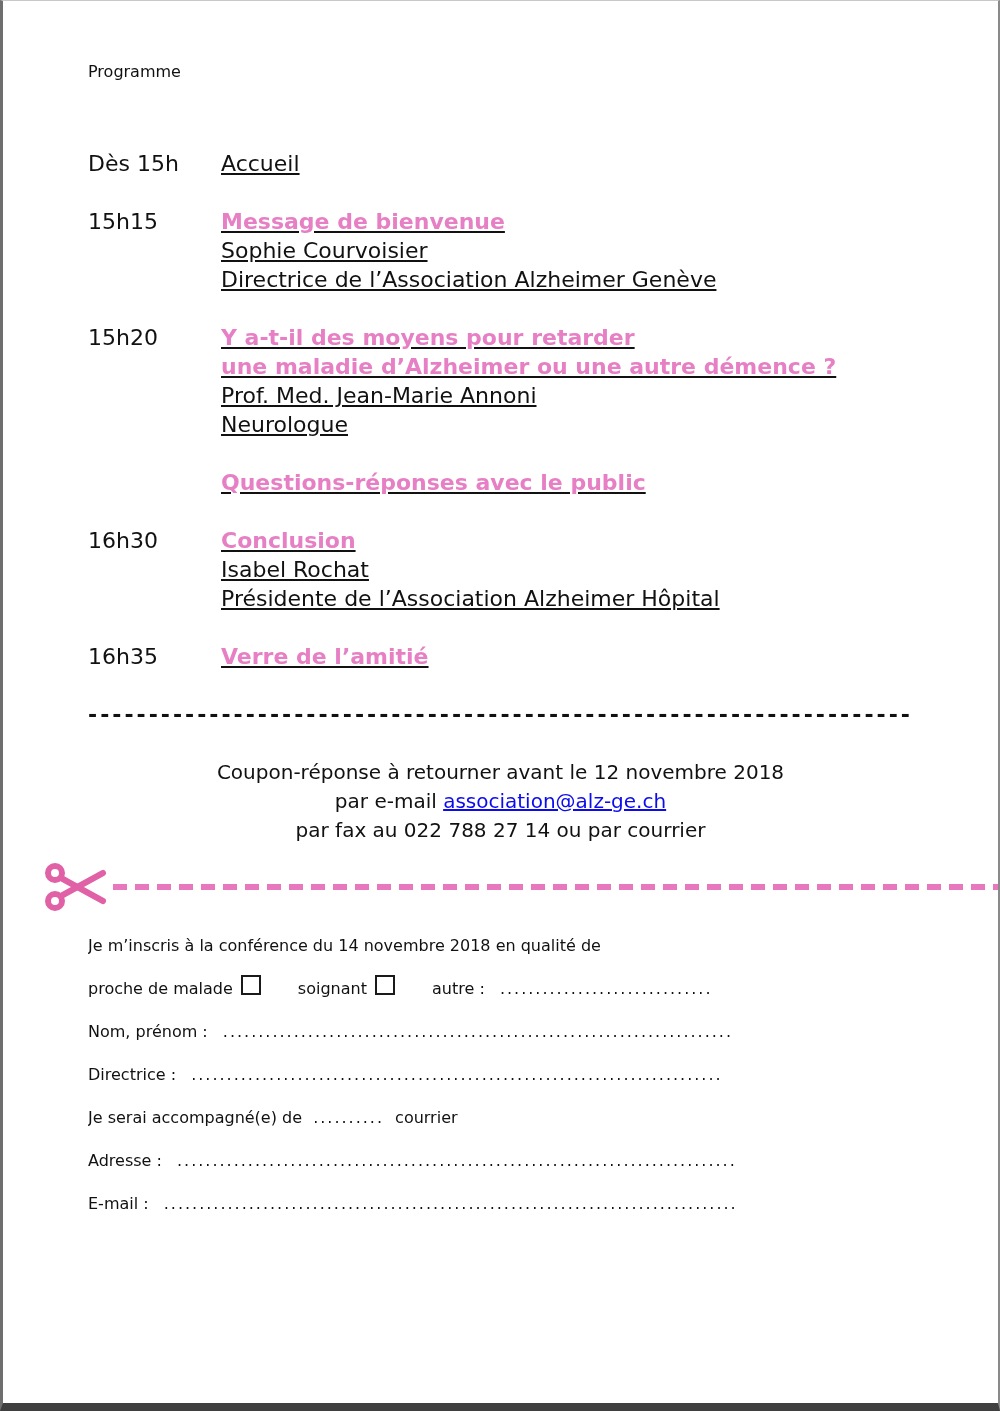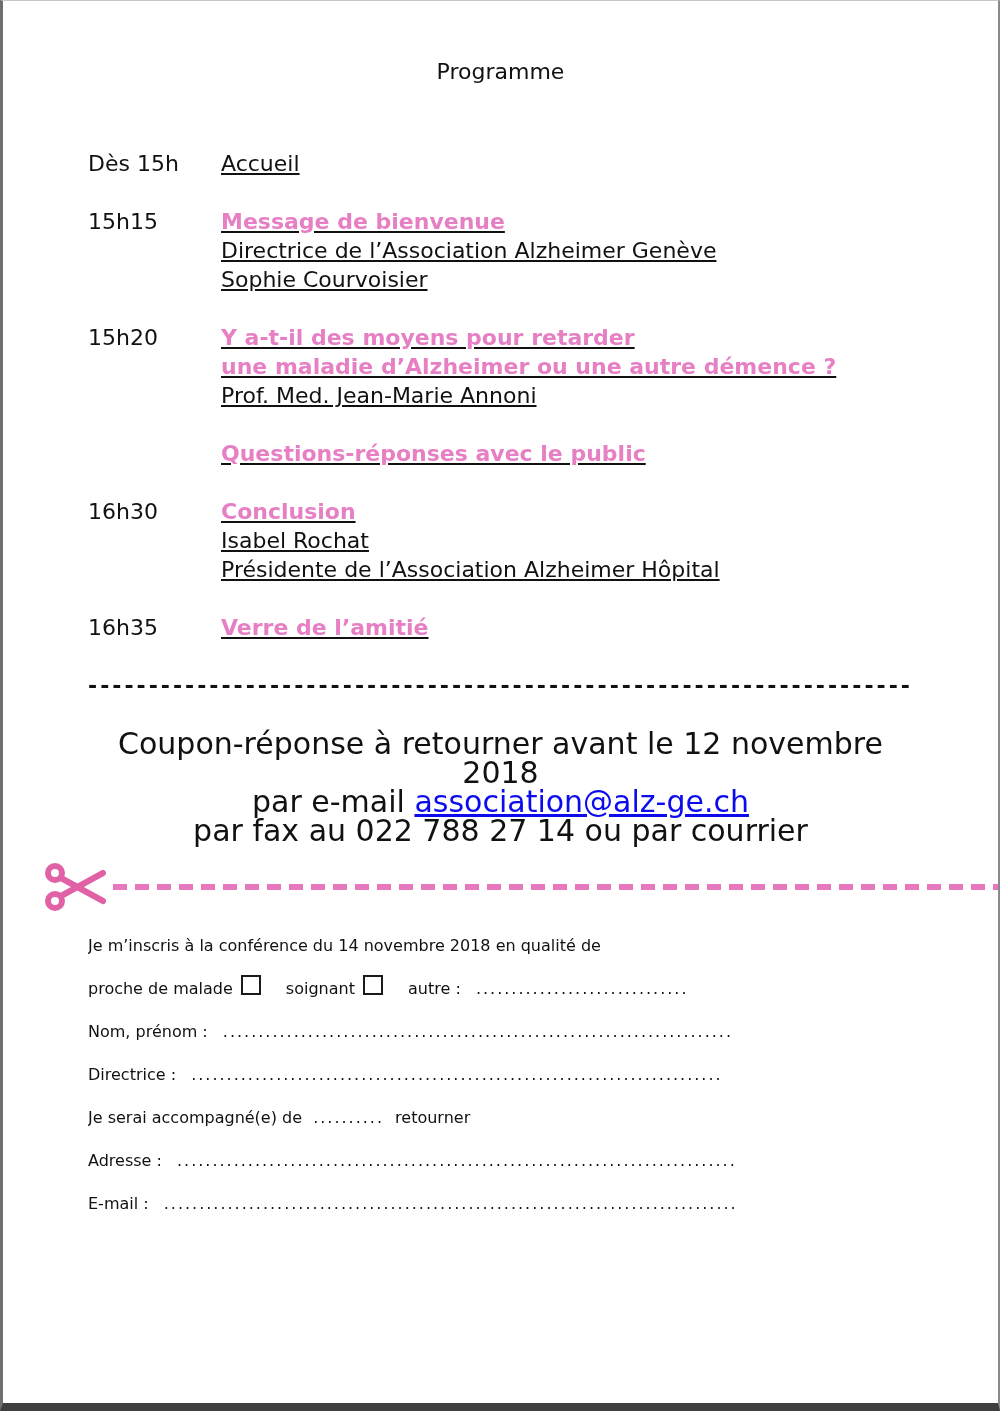--- a/index.html
+++ b/index.html
@@ -18,22 +18,22 @@
     border-right: 2px solid #8a8a8a;
     border-top: 1px solid #c8c8c8;
     border-bottom: 8px solid #3f3f3f;
     overflow: hidden;
     color: #111111;
   }
   .content {
     padding: 56px 85px 0 85px;
   }
   .doc-title {
-    text-align: center;
-    font-size: 22px;
+    text-align: left;
+    font-size: 16px;
     line-height: 29px;
     margin-bottom: 63px;
   }
   .schedule-block {
     display: flex;
     margin-bottom: 29px;
     font-size: 22px;
     line-height: 29px;
   }
   .time-col {
@@ -52,21 +52,21 @@
     font-size: 22px;
     line-height: 29px;
     letter-spacing: 3px;
     font-weight: bold;
     white-space: nowrap;
     overflow: hidden;
     margin-top: 27px;
   }
   .coupon {
     text-align: center;
-    font-size: 30px;
+    font-size: 20px;
     line-height: 29px;
     margin-top: 29px;
   }
   .coupon a {
     color: #0b0bee;
     text-decoration: underline;
   }
   .cut-row {
     display: flex;
     align-items: center;
@@ -101,21 +101,21 @@
   }
   .checkbox {
     display: inline-block;
     width: 16px;
     height: 16px;
     border: 2px solid #1a1a1a;
     vertical-align: -1px;
     margin-left: 8px;
     background: #ffffff;
   }
-  .opt-gap { margin-left: 20px; }
+  .opt-gap { margin-left: 32px; }
   .accomp-dots { letter-spacing: 2px; margin: 0 6px; }
 </style>
 </head>
 <body>
 
 <div class="page">
   <div class="content">
 
     <div class="doc-title">Programme</div>
 
@@ -123,31 +123,32 @@
       <div class="time-col">Dès 15h</div>
       <div class="desc-col">
         <div>Accueil</div>
       </div>
     </div>
 
     <div class="schedule-block">
       <div class="time-col">15h15</div>
       <div class="desc-col">
         <div class="pink">Message de bienvenue</div>
+        <div>Sophie Courvoisier</div>
         <div>Directrice de l’Association Alzheimer Genève</div>
-        <div>Sophie Courvoisier</div>
       </div>
     </div>
 
     <div class="schedule-block">
       <div class="time-col">15h20</div>
       <div class="desc-col">
         <div class="pink">Y a-t-il des moyens pour retarder</div>
         <div class="pink">une maladie d’Alzheimer ou une autre démence ?</div>
         <div>Prof. Med. Jean-Marie Annoni</div>
+        <div>Neurologue</div>
       </div>
     </div>
 
     <div class="schedule-block">
       <div class="time-col"></div>
       <div class="desc-col">
         <div class="pink">Questions-réponses avec le public</div>
       </div>
     </div>
 
@@ -202,21 +203,21 @@
     </div>
 
     <div class="form-row">
       <span>Directrice :</span>
       <span class="dots">...........................................................................</span>
     </div>
 
     <div class="form-row">
       <span>Je serai accompagné(e) de</span>
       <span class="accomp-dots">..........</span>
-      <span>retourner</span>
+      <span>courrier</span>
     </div>
 
     <div class="form-row">
       <span>Adresse :</span>
       <span class="dots">...............................................................................</span>
     </div>
 
     <div class="form-row">
       <span>E-mail :</span>
       <span class="dots">.................................................................................</span>

